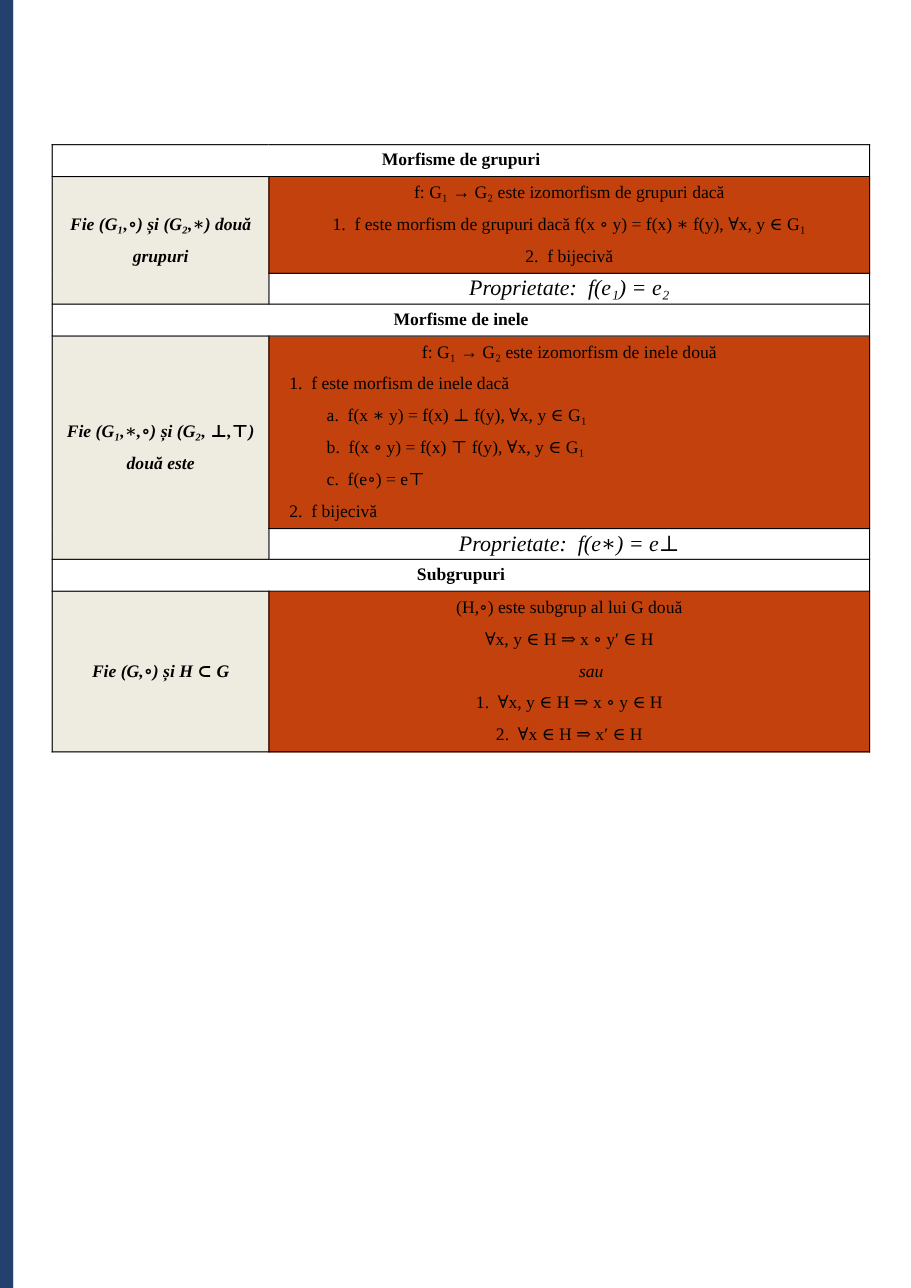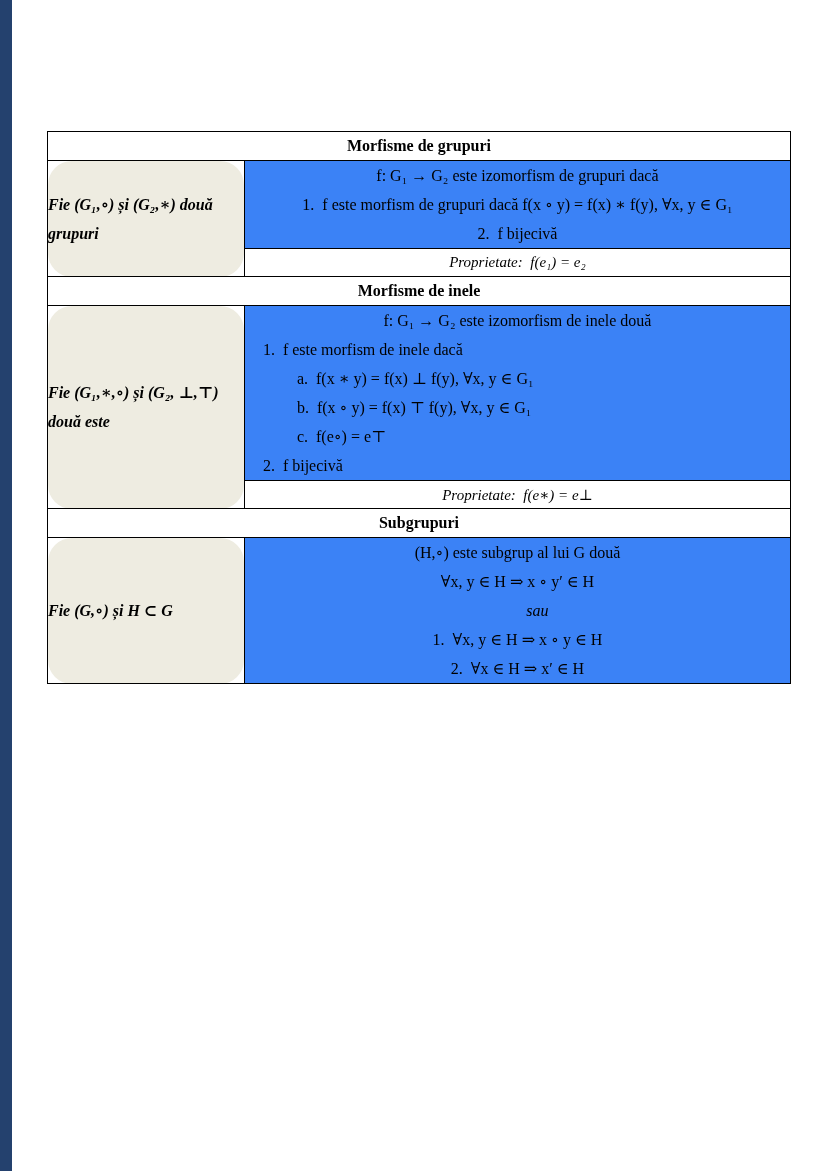--- a/index.html
+++ b/index.html
@@ -42,44 +42,43 @@
     text-align: center;
     font-weight: bold;
     font-size: 16px;
     background: #ffffff;
   }
   td.left-cell {
     width: 197px;
     background: #eeece1;
     font-weight: bold;
     font-style: italic;
-    text-align: left;
+    text-align: center;
     padding: 6px 16px;
     line-height: 29px;
     font-size: 16px;
-    border-radius: 24px;
   }
   td.content-cell {
-    background: #3b82f6;
+    background: #c2410c;
     padding: 3px 8px;
   }
   .line {
     line-height: 29px;
     white-space: nowrap;
   }
   .center { text-align: center; }
   .indent-1 { padding-left: 18px; }
   .indent-2 { padding-left: 52px; }
   .italic { font-style: italic; padding-left: 40px; }
   td.prop-cell {
     height: 27px;
     text-align: center;
     font-style: italic;
     background: #ffffff;
-    font-size: 15px;
+    font-size: 20px;
   }
 </style>
 </head>
 <body>
 
 <div class="page">
 
   <div class="accent-bar"></div>
 
   <table class="doc-table">

